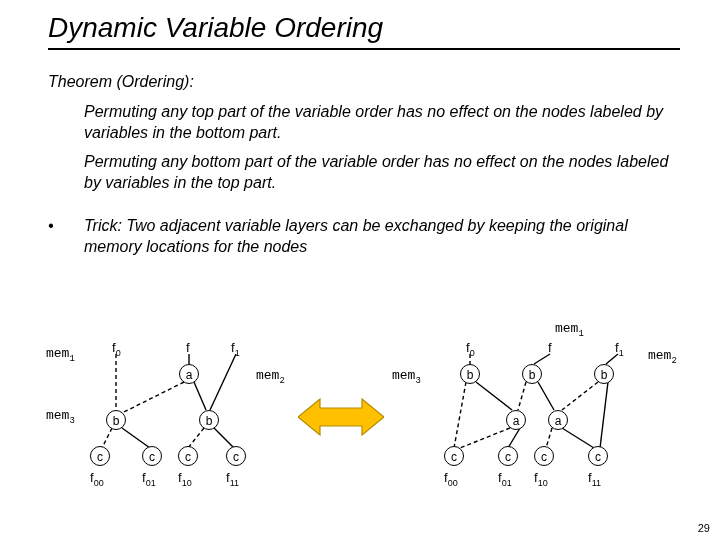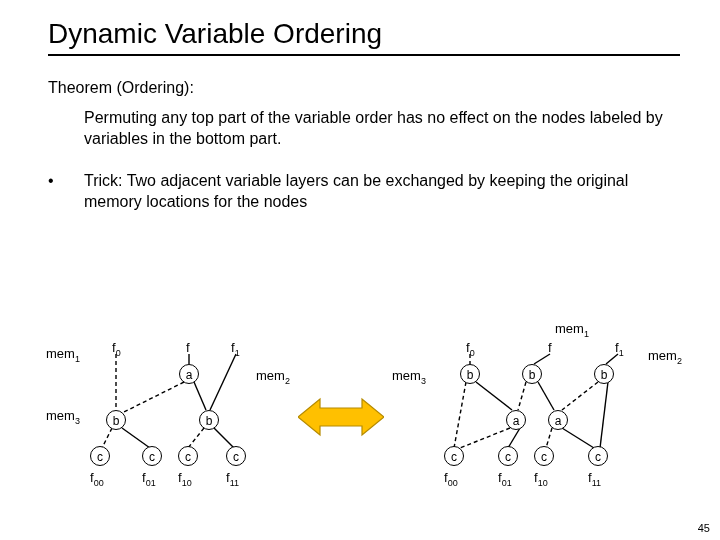--- a/index.html
+++ b/index.html
@@ -6,22 +6,23 @@
     margin: 0;
     padding: 0;
     width: 720px;
     height: 540px;
     background: #fff;
     font-family: Arial, Helvetica, sans-serif;
     position: relative;
     overflow: hidden;
   }
   .slide {
-    padding: 18px 40px 0 48px;
+    padding: 12px 40px 0 48px;
     box-sizing: border-box;
+    font-style: italic;
   }
   .title {
     font-size: 28px;
     font-weight: normal;
     border-bottom: 2px solid #000;
     padding-bottom: 4px;
     margin-bottom: 22px;
   }
   .theorem {
     font-size: 16px;
@@ -43,21 +44,21 @@
 
   .diagram-area {
     position: absolute;
     left: 0;
     top: 318px;
     width: 720px;
     height: 210px;
   }
   .lbl { position: absolute; font-size: 13px; white-space: nowrap; }
   .lbl sub { font-size: 9px; vertical-align: sub; }
-  .mem-lbl { font-size: 13px; }
+  .mem-lbl { font-size: 13px; font-family: Liberation Mono, monospace; }
   .node {
     position: absolute;
     width: 20px;
     height: 20px;
     border: 1.5px solid #000;
     border-radius: 50%;
     background: #fff;
     font-size: 12px;
     line-height: 20px;
     text-align: center;
@@ -74,20 +75,21 @@
 </style>
 </head>
 <body>
 
 <div class="slide">
   <div class="title">Dynamic Variable Ordering</div>
 
   <div class="theorem">
     <div class="theorem-head">Theorem (Ordering):</div>
     <div class="theorem-body">Permuting any top part of the variable order has no effect on the nodes labeled by variables in the bottom part.</div>
+    <div class="theorem-body">Permuting any bottom part of the variable order has no effect on the nodes labeled by variables in the top part.</div>
   </div>
 
   <div class="bullet-row">
     <div class="bullet-mark">•</div>
     <div class="bullet-text">Trick: Two adjacent variable layers can be exchanged by keeping the original memory locations for the nodes</div>
   </div>
 </div>
 
 <div class="diagram-area">
 
@@ -172,13 +174,13 @@
   <div class="node" style="left:534px; top:128px;">c</div>
   <div class="node" style="left:588px; top:128px;">c</div>
 
   <span class="lbl" style="left:444px; top:152px;"><span>f</span><sub>00</sub></span>
   <span class="lbl" style="left:498px; top:152px;"><span>f</span><sub>01</sub></span>
   <span class="lbl" style="left:534px; top:152px;"><span>f</span><sub>10</sub></span>
   <span class="lbl" style="left:588px; top:152px;"><span>f</span><sub>11</sub></span>
 
 </div>
 
-<div class="pagenum">45</div>
+<div class="pagenum">29</div>
 
 </body></html>

